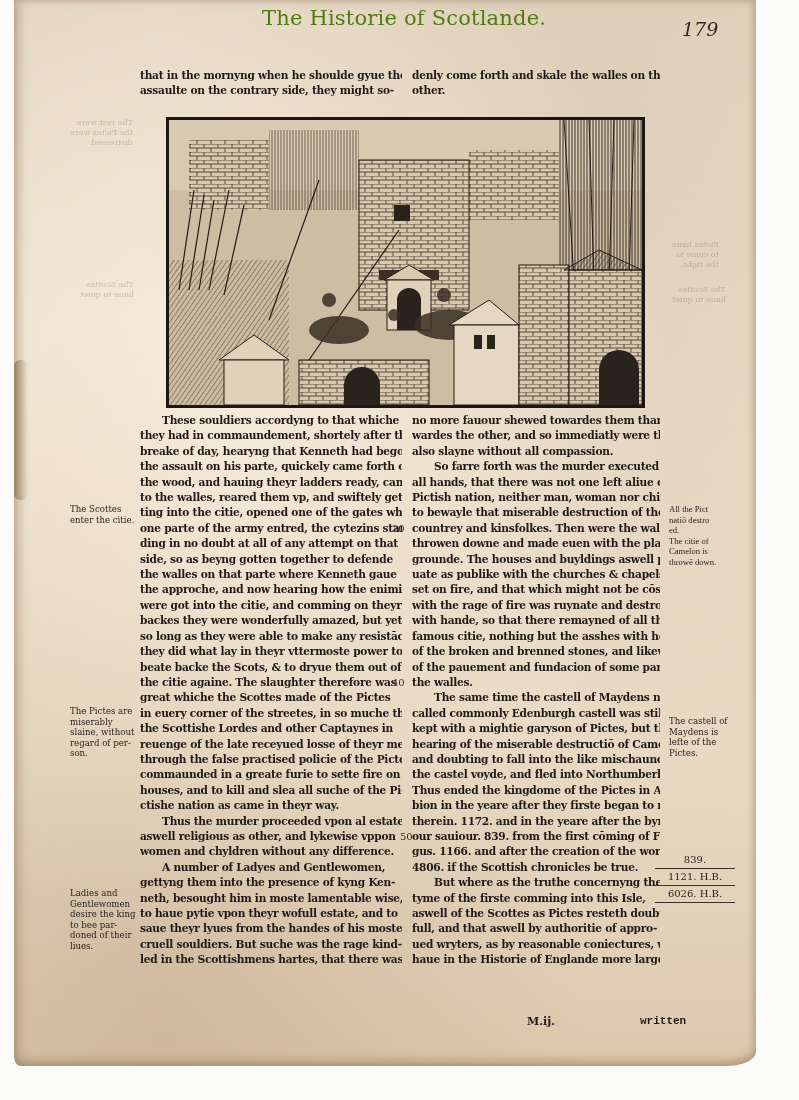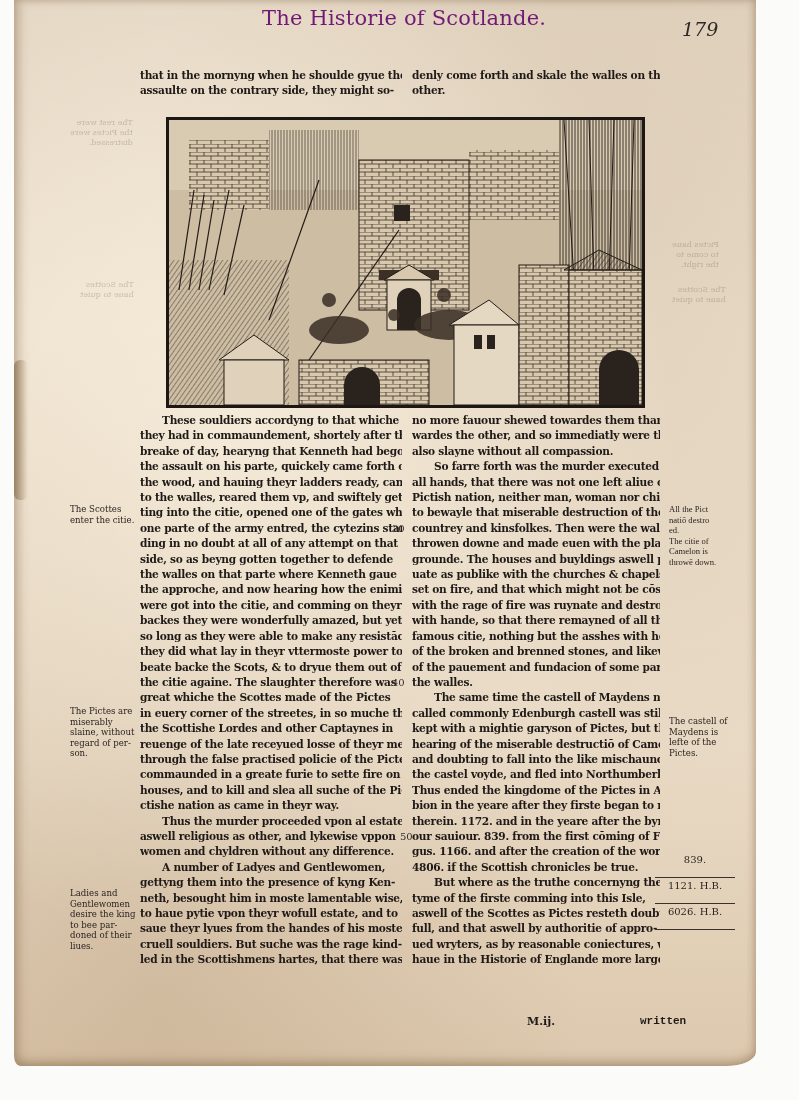--- a/index.html
+++ b/index.html
@@ -17,21 +17,21 @@
     box-shadow: inset 6px 0 10px rgba(120,90,60,0.25), inset -3px 0 6px rgba(120,90,60,0.2), inset 0 -6px 10px rgba(120,90,60,0.25);
     border-bottom-left-radius:6px 10px;
     border-bottom-right-radius:30px 14px;
   }
   .stain {
     position:absolute; left:14px; top:360px; width:14px; height:140px;
     background:linear-gradient(90deg, rgba(120,90,55,0.55), rgba(120,90,55,0));
     border-radius:6px;
   }
   .running-head {
-    position:absolute; left:262px; top:6px; font-size:21px; color:#701a75;
+    position:absolute; left:262px; top:6px; font-size:21px; color:#4d7c0f;
     letter-spacing:0.2px; white-space:nowrap;
   }
   .folio {
     position:absolute; left:682px; top:18px; font-size:19px; color:#2f2824; font-style:italic;text-align:center;
   }
   .col {
     position:absolute; font-family:"DejaVu Serif", serif; font-size:10.6px; line-height:15.4px;
     color:#1f1a17; font-weight:bold; letter-spacing:-0.25px;
   }
   .col .line { display:block; white-space:nowrap; overflow:hidden; text-align:justify; }
@@ -53,21 +53,21 @@
   }
   .margin-note {
     position:absolute; font-family:"DejaVu Serif", serif; font-size:8.6px; line-height:10.6px; color:#2c2420;
   }
   .margin-note .line { display:block; white-space:nowrap; }
   .bleed {
     position:absolute; font-size:8px; line-height:10px; color:rgba(90,75,60,0.28);
     transform:scaleX(-1); white-space:nowrap;
   }
   .ref-box { position:absolute; left:655px; top:852px; width:80px; font-size:10px; color:#2c2420; }
-  .ref-box .row { display:block; text-align:center; border-bottom:1px solid #3a302a; padding:2px 0 12px; }
+  .ref-box .row { display:block; text-align:center; border-bottom:1px solid #3a302a; padding:2px 0 3px; }
   .ref-box .row.first { border-bottom:1px solid #3a302a; }
   .signature {
     position:absolute; left:527px; top:1015px; font-size:11px; font-weight:bold; color:#1f1a17;
   }
   .catchword {
     position:absolute; left:640px; top:1015px; font-size:11px; font-weight:bold; color:#1f1a17;font-family:Liberation Mono, monospace;
   }
 </style>
 </head>
 <body>

